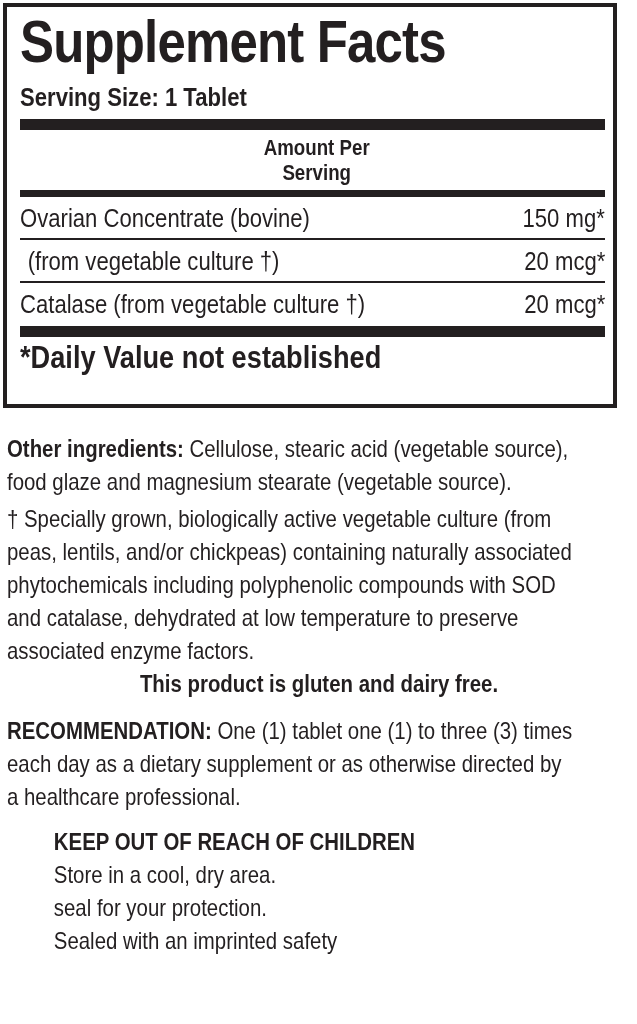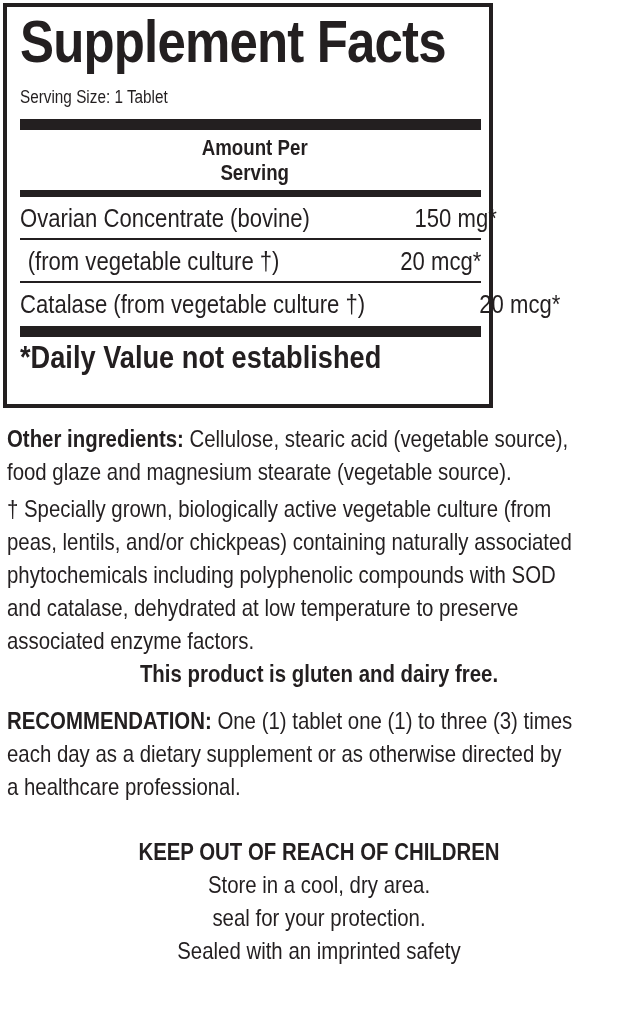--- a/index.html
+++ b/index.html
@@ -10,43 +10,43 @@
     background:var(--bg); color:var(--ink); overflow:hidden;
     font-family:"Liberation Sans","DejaVu Sans",sans-serif;
   }
   
   .cx   { display:block; transform:scaleX(.85); transform-origin:left center; white-space:nowrap; }
   .cx-c { display:block; transform:scaleX(.85); transform-origin:center;      white-space:nowrap; }
   .cxi  { display:inline-block; transform:scaleX(.85); transform-origin:left center; white-space:nowrap; }
   .cxr  { display:inline-block; transform:scaleX(.85); transform-origin:right center; white-space:nowrap; }
 
   .facts-box {
-    margin:3px 0 0 3px; width:490px; height:405px;
+    margin:3px 0 0 3px; width:614px; height:405px;
     border:4px solid var(--ink); padding:6px 8px 0 13px;
   }
   .title { font-size:60px; font-weight:bold; line-height:57px; letter-spacing:-1px; }
-  .serving { font-size:18px; font-weight:normal; line-height:28px; margin-top:13px; }
+  .serving { font-size:26px; font-weight:bold; line-height:28px; margin-top:13px; }
   .bar { background:var(--ink); }
   .bar-thick { height:11px; margin-top:8px; }
   .bar-med   { height:7px; }
   .bar-sep   { height:2px; }
   .bar-foot  { height:11px; margin-top:2px; }
   .amount-header { display:flex; justify-content:center; margin:5px 0; }
   .amount-header .hdr { font-size:22px; font-weight:bold; line-height:25px; text-align:center; margin-right:10px; }
   .irow { font-size:26px; line-height:30px; padding:6px 0 5px; }
   .irow .last { display:flex; justify-content:space-between; align-items:flex-end;gap:39px; }
   .indent { padding-left:9px; }
   .footnote { font-size:32px; font-weight:bold; line-height:30px; margin-top:5px; }
 
   .below { padding:0 6px 0 7px; font-size:24px; line-height:33px; }
-  .para-oi  { margin-top:14px; }
+  .para-oi  { margin-top:24px; }
   .para-dag { margin-top:4px; }
   .para-glu { font-weight:bold; text-align:center; }
   .para-rec { margin-top:14px; }
-  .para-keep { margin-top:32px; text-align:center; }
+  .para-keep { margin-top:12px; text-align:left; }
   .para-keep .head { font-weight:bold; }
   .para-foot { margin-top:12px; text-align:center; white-space:pre-wrap; }
   b { font-weight:bold; }
 </style>
 </head>
 <body>
 
 <div class="page">
 
   <div class="facts-box">

